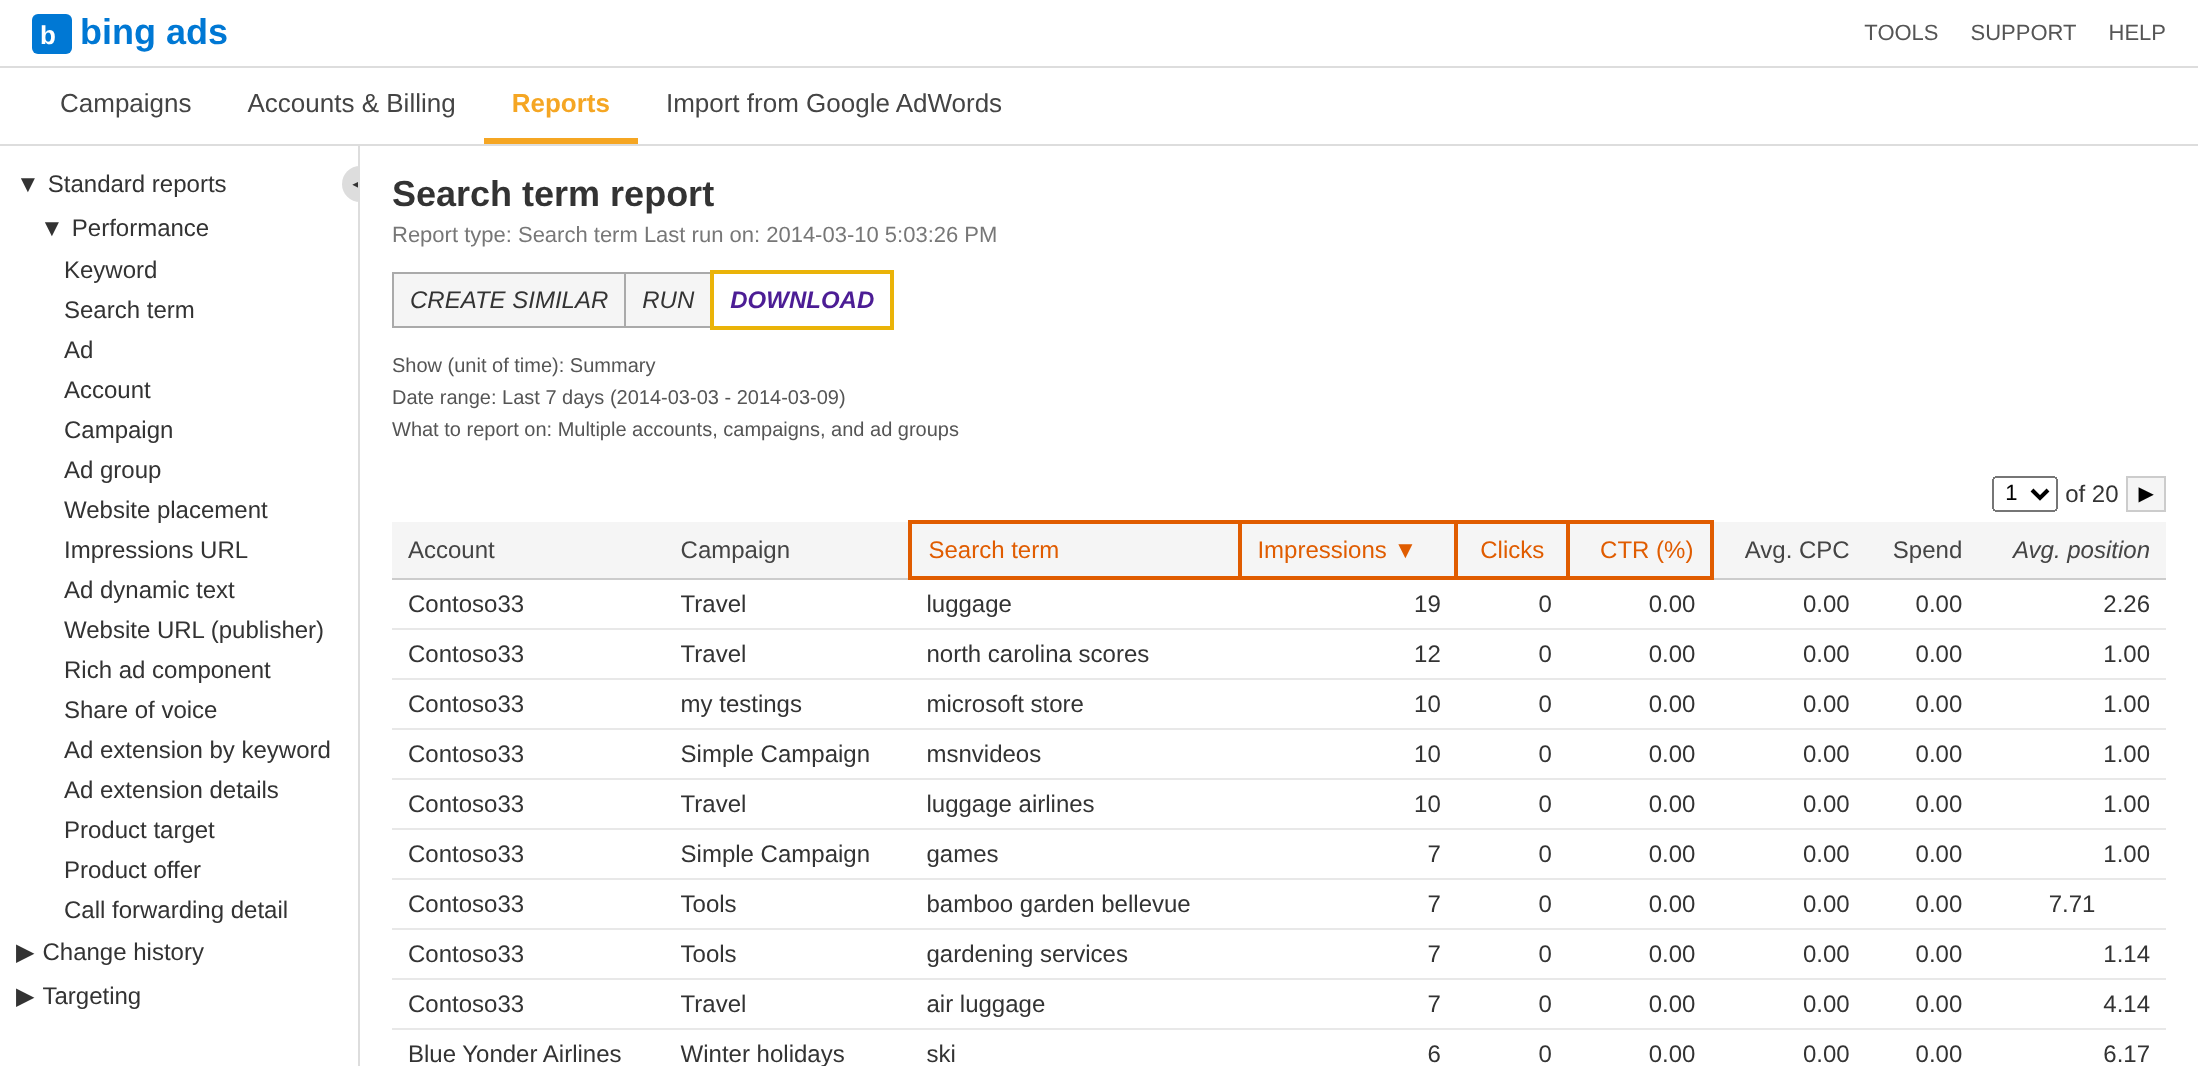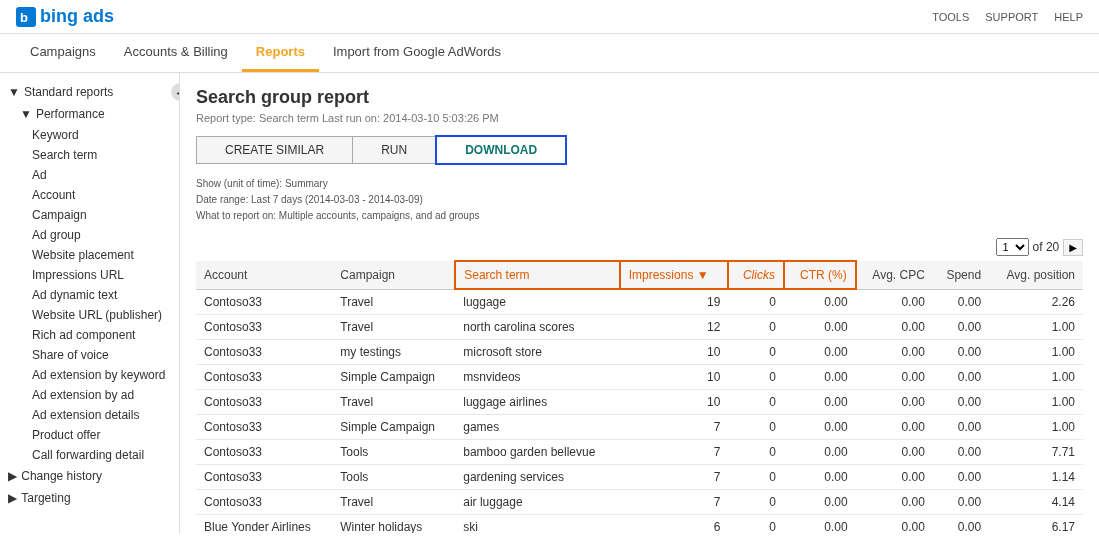--- a/index.html
+++ b/index.html
@@ -112,33 +112,34 @@
       font-weight: bold;
       color: #333;
       margin-bottom: 4px;
     }
     .report-meta {
       font-size: 11px;
       color: #777;
       margin-bottom: 12px;
     }
     .action-btn {
-      padding: 6px 28px;
+      padding: 6px 8px;
       font-size: 12px;
       cursor: pointer;
       border: none;
       background: #f5f5f5;
       color: #333;
       border-right: 1px solid #aaa;
+      font-style: italic;
     }
     .action-btn:last-child { border-right: none; }
     .action-btn.highlighted {
       background: #fff;
-      color: #0f766e;
-      border: 2px solid #1d4ed8;
+      color: #4c1d95;
+      border: 2px solid #eab308;
       margin: -1px;
       font-weight: bold;
       z-index: 2;
     }
 
     
     .report-info {
       font-size: 10px;
       color: #555;
       margin-bottom: 14px;
@@ -233,22 +234,22 @@
     <div class="sidebar-item indent2">Account</div>
     <div class="sidebar-item indent2">Campaign</div>
     <div class="sidebar-item indent2">Ad group</div>
     <div class="sidebar-item indent2">Website placement</div>
     <div class="sidebar-item indent2">Impressions URL</div>
     <div class="sidebar-item indent2">Ad dynamic text</div>
     <div class="sidebar-item indent2">Website URL (publisher)</div>
     <div class="sidebar-item indent2">Rich ad component</div>
     <div class="sidebar-item indent2">Share of voice</div>
     <div class="sidebar-item indent2">Ad extension by keyword</div>
-    <div class="sidebar-item indent2">Ad extension by ad</div>
     <div class="sidebar-item indent2">Ad extension details</div>
+    <div class="sidebar-item indent2">Product target</div>
     <div class="sidebar-item indent2">Product offer</div>
     <div class="sidebar-item indent2">Call forwarding detail</div>
 
     <div class="sidebar-section-title">
       <span>▶</span>
       <span>Change history</span>
     </div>
 
     <div class="sidebar-section-title">
       <span>▶</span>
@@ -256,21 +257,21 @@
     </div>
 
     <div class="sidebar-section-title">
       
       
     </div>
 
   </div>
 
   <div class="main-content">
-    <h1 class="report-title">Search group report</h1>
+    <h1 class="report-title">Search term report</h1>
     <div class="report-meta">Report type: Search term  Last run on: 2014-03-10 5:03:26 PM</div>
 
     <div style="margin-bottom:12px;">
       <button class="action-btn" style="border:1px solid #aaa; background:#f5f5f5;">CREATE SIMILAR</button><button class="action-btn" style="border:1px solid #aaa; border-left:none; background:#f5f5f5;">RUN</button><button class="action-btn highlighted">DOWNLOAD</button>
     </div>
 
     <div class="report-info">
       <div>Show (unit of time): Summary</div>
       <div>Date range: Last 7 days (2014-03-03 - 2014-03-09)</div>
       <div>What to report on: Multiple accounts, campaigns, and ad groups</div>
@@ -285,25 +286,25 @@
     </div>
 
     <div class="table-wrap">
       <table class="report-table">
         <thead>
           <tr>
             <th>Account</th>
             <th>Campaign</th>
             <th class="highlighted-col">Search term</th>
             <th class="highlighted-col" style="">Impressions ▼</th>
-            <th class="highlighted-col" style="text-align:right;font-style:italic;">Clicks</th>
+            <th class="highlighted-col" style="text-align:center;">Clicks</th>
             <th class="highlighted-col" style="text-align:right;">CTR (%)</th>
             <th style="text-align:right;">Avg. CPC</th>
             <th style="text-align:right;">Spend</th>
-            <th style="text-align:right;">Avg. position</th>
+            <th style="text-align:right;font-style:italic;">Avg. position</th>
           </tr>
         </thead>
         <tbody id="report-tbody">
         <tr>
               <td>Contoso33</td>
               <td>Travel</td>
               <td>luggage</td>
               <td style="text-align: right;">19</td>
               <td style="text-align: right;">0</td>
               <td style="text-align: right;">0.00</td>
@@ -368,21 +369,21 @@
             </tr>
             <tr>
               <td>Contoso33</td>
               <td>Tools</td>
               <td>bamboo garden bellevue</td>
               <td style="text-align: right;">7</td>
               <td style="text-align: right;">0</td>
               <td style="text-align: right;">0.00</td>
               <td style="text-align: right;">0.00</td>
               <td style="text-align: right;">0.00</td>
-              <td style="text-align: right;">7.71</td>
+              <td style="text-align: center;">7.71</td>
             </tr>
             <tr>
               <td>Contoso33</td>
               <td>Tools</td>
               <td>gardening services</td>
               <td style="text-align: right;">7</td>
               <td style="text-align: right;">0</td>
               <td style="text-align: right;">0.00</td>
               <td style="text-align: right;">0.00</td>
               <td style="text-align: right;">0.00</td>

